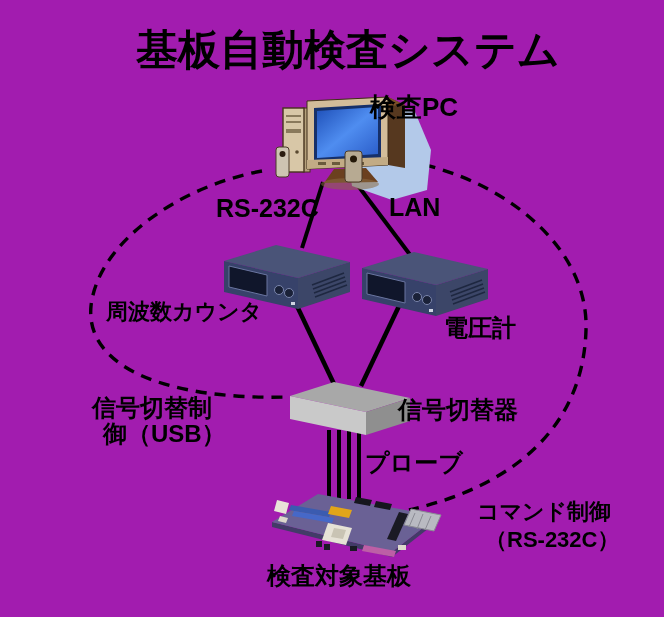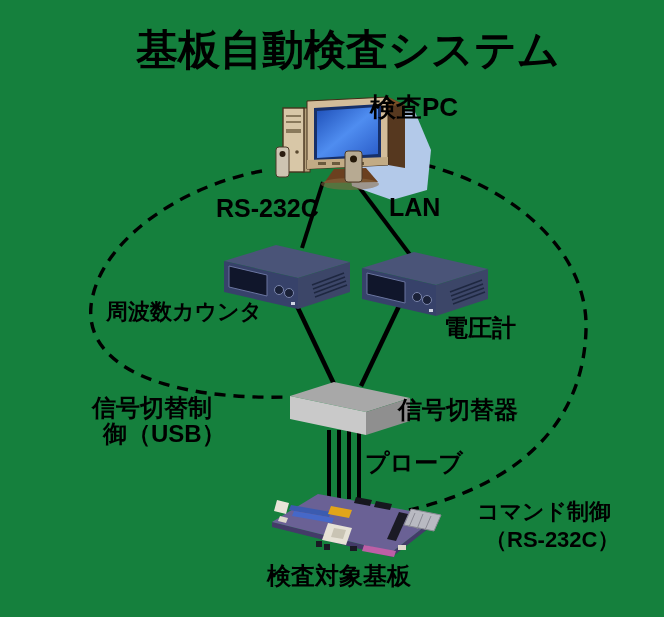--- a/index.html
+++ b/index.html
@@ -1,16 +1,16 @@
 <!DOCTYPE html>
 <html><head>
 <meta charset="utf-8">
 <style>
   html,body{margin:0;padding:0;background:#ffffff;}
-  .stage{position:relative;width:664px;height:617px;background:#15803d;overflow:hidden;}
+  .stage{position:relative;width:664px;height:617px;background:#a21caf;overflow:hidden;}
   svg{display:block;}
   text{font-family:"Liberation Sans","DejaVu Sans",sans-serif;font-weight:bold;fill:#000;}
   .title{font-size:42px;}
   .lbl26{font-size:26px;}
   .lbl25{font-size:25px;}
   .lbl24{font-size:24px;}
   .lbl22{font-size:22px;}
 </style>
 </head>
 <body>

